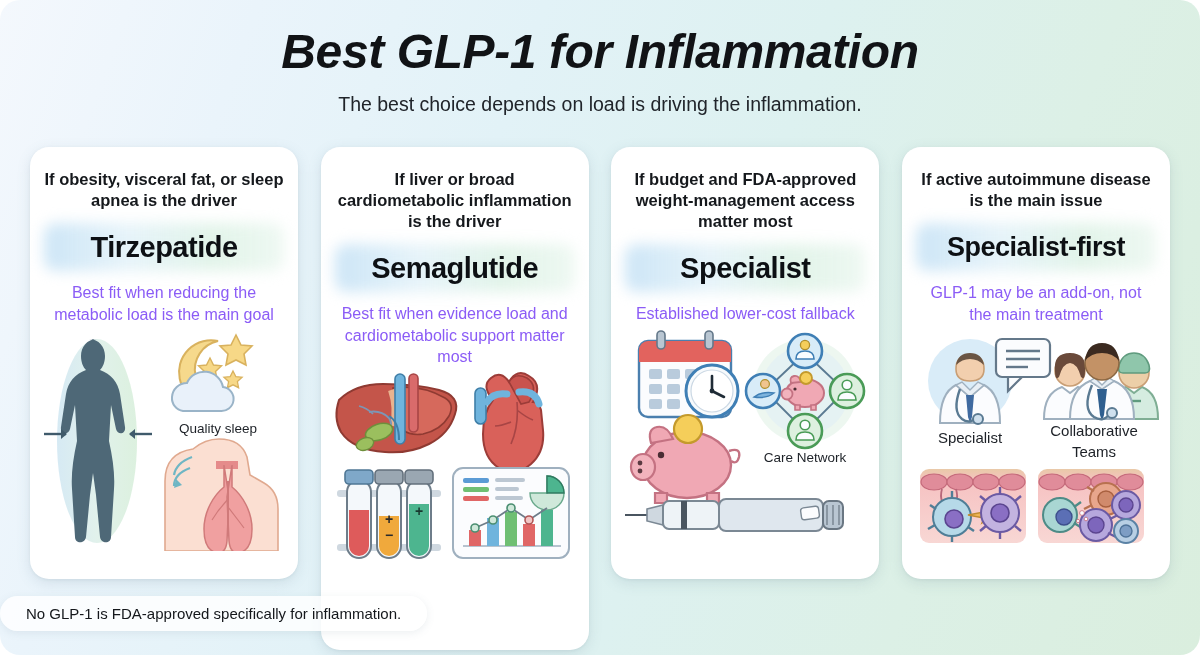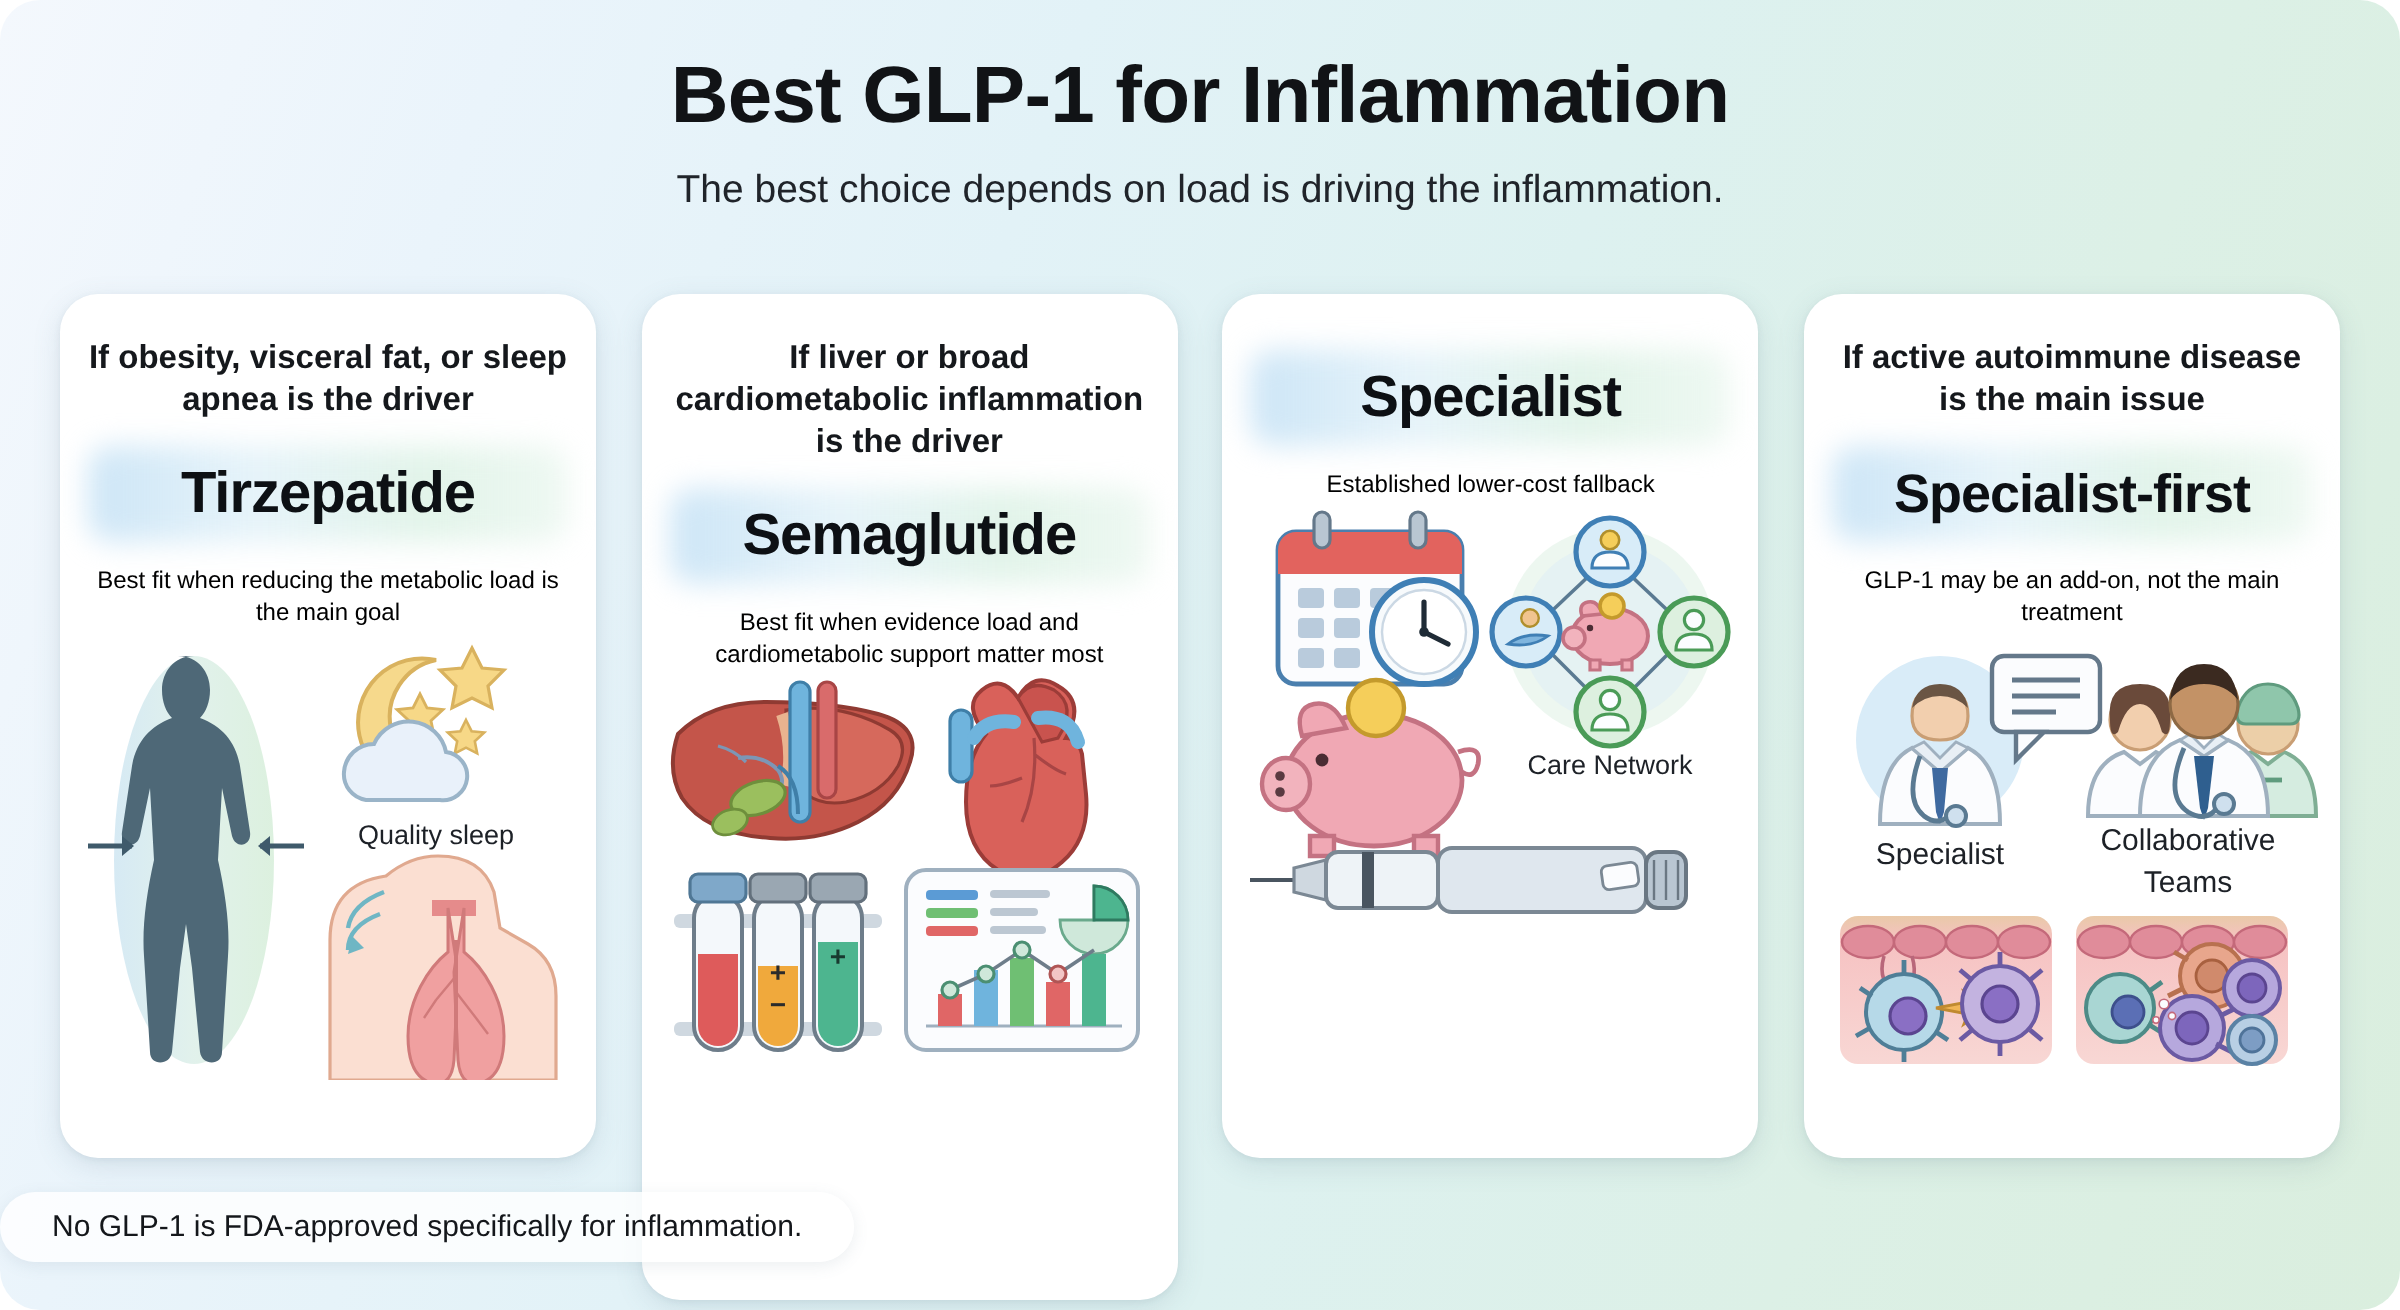--- a/index.html
+++ b/index.html
@@ -9,22 +9,22 @@
     background:#ffffff;
   }
   #stage{
     position:relative;width:1200px;height:655px;
     background:linear-gradient(110deg,#f4f8fd 0%,#eaf4fb 18%,#e2f2f7 38%,#ddf1f0 58%,#dcf0e6 78%,#daeede 100%);
     border-radius:20px;overflow:hidden;
   }
   
   #header{position:absolute;left:0;right:0;top:26px;text-align:center;}
   #title{
-    font-size:40px;font-weight:bold;color:#111316;letter-spacing:-0.4px;
-    line-height:1.1;margin:0;
+    font-size:48px;font-weight:bold;color:#111316;letter-spacing:-0.4px;
+    line-height:1.1;margin:0;font-style:italic;
   }
   #subtitle{
     font-size:19.5px;color:#20242a;margin:14px 0 0 0;font-weight:400;
   }
   
   #cards{
     position:absolute;left:30px;top:147px;width:1140px;height:436px;
     display:flex;justify-content:space-between;
   }
   .card{
@@ -48,21 +48,21 @@
     position:absolute;left:4px;right:4px;top:2px;bottom:2px;border-radius:12px;
     background:linear-gradient(90deg,rgba(196,225,245,.85) 0%,rgba(214,236,246,.6) 35%,rgba(216,240,226,.75) 70%,rgba(222,242,230,.5) 100%);
     filter:blur(7px);
   }
   .drug{
     position:relative;font-size:29px;font-weight:bold;color:#0d1014;
     letter-spacing:-0.5px;white-space:nowrap;
   }
   .drug.small{font-size:27px;}
   .desc{
-    font-size:12px;color:#000000;text-align:center;line-height:1.34;
+    font-size:16px;color:#8b5cf6;text-align:center;line-height:1.34;
     margin-top:9px;padding:0 6px;
   }
   .art{position:relative;width:100%;flex:1;margin-top:6px;}
   .cap{
     position:absolute;font-size:13.5px;color:#1d2127;text-align:center;
     line-height:1.2;
   }
 </style>
 </head>
 <body>
@@ -196,20 +196,21 @@
             <circle cx="22" cy="60" r="4" fill="#cfe8da" stroke="#4b8f72" stroke-width="1.6"></circle>
             <circle cx="40" cy="52" r="4" fill="#cfe8da" stroke="#4b8f72" stroke-width="1.6"></circle>
             <circle cx="58" cy="40" r="4" fill="#cfe8da" stroke="#4b8f72" stroke-width="1.6"></circle>
             <circle cx="76" cy="52" r="4" fill="#f2c6c6" stroke="#b05555" stroke-width="1.6"></circle>
           </g>
         </svg>
       </div>
     </div>
 
     <div class="card std">
+      <div class="cond">If budget and FDA-approved weight-management access matter most</div>
       <div class="drugwrap">
         <div class="glow"></div>
         <div class="drug">Specialist</div>
       </div>
       <div class="desc">Established lower-cost fallback</div>
       <div class="art">
         <svg viewBox="0 0 250 218" width="250" height="218" style="position:absolute;left:0;top:-2px;">
           <g>
             <rect x="18" y="12" width="92" height="76" rx="9" fill="#fbfcfe" stroke="#4a7fae" stroke-width="2.4"></rect>
             <path d="M18 21 a9 9 0 0 1 9 -9 h74 a9 9 0 0 1 9 9 v12 h-92 z" fill="#e2635e"></path>

